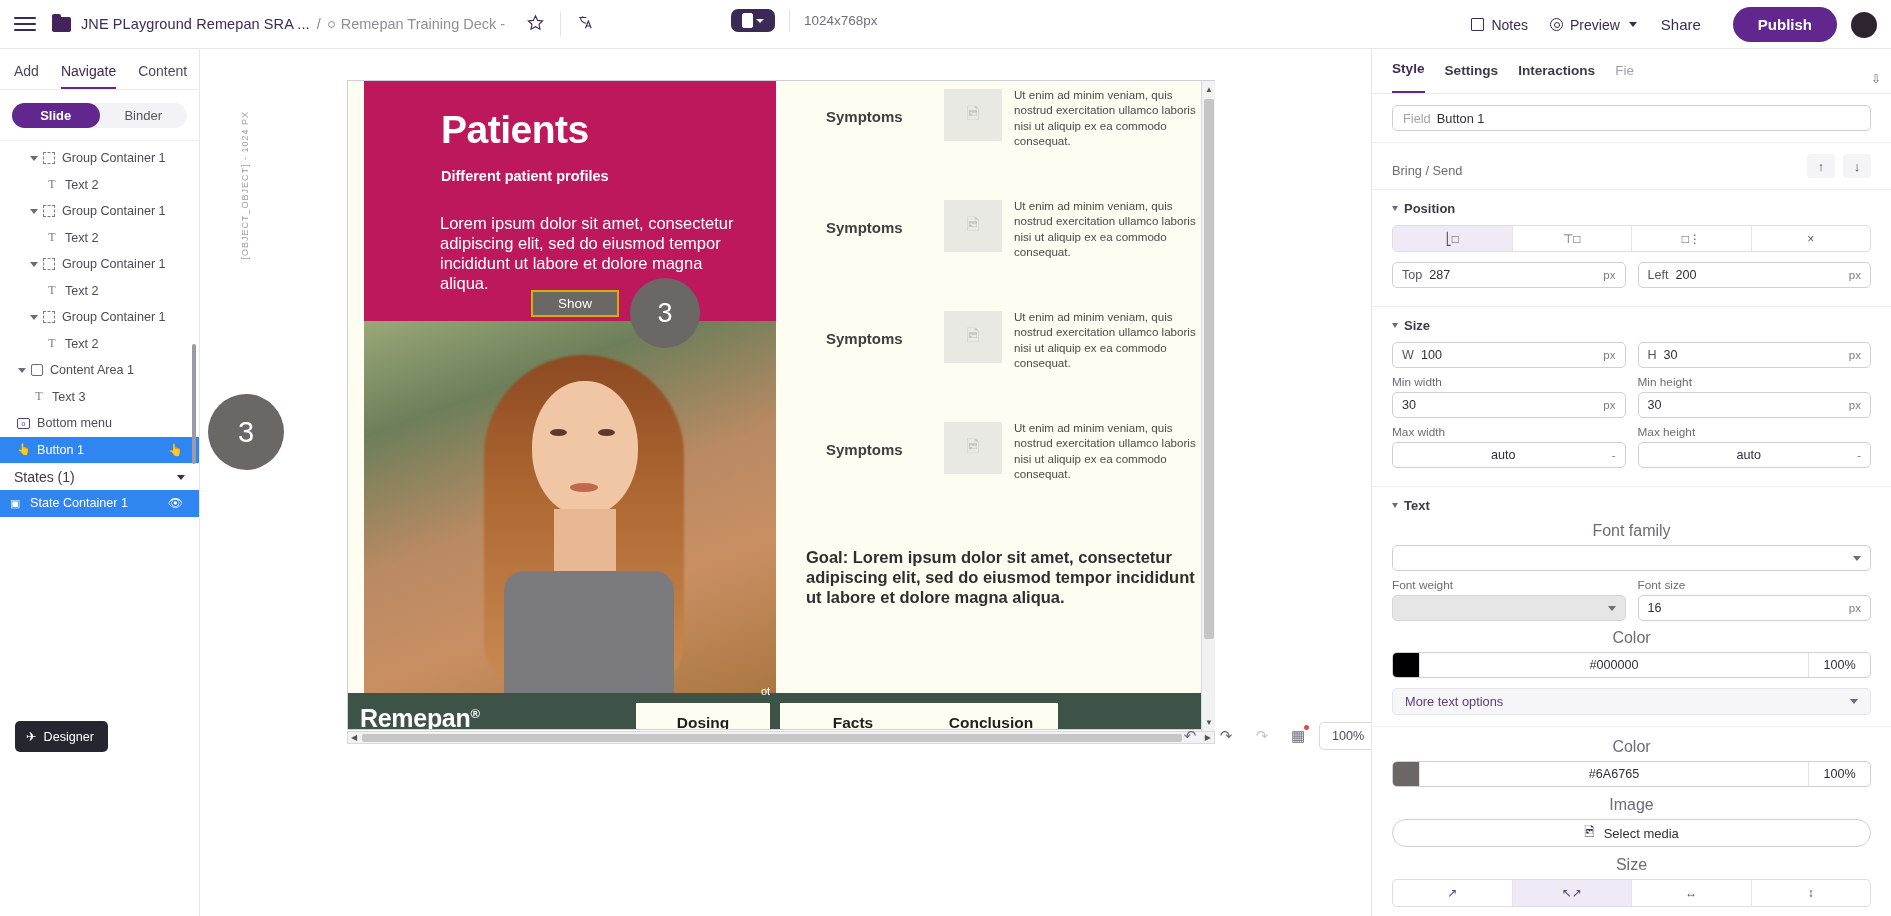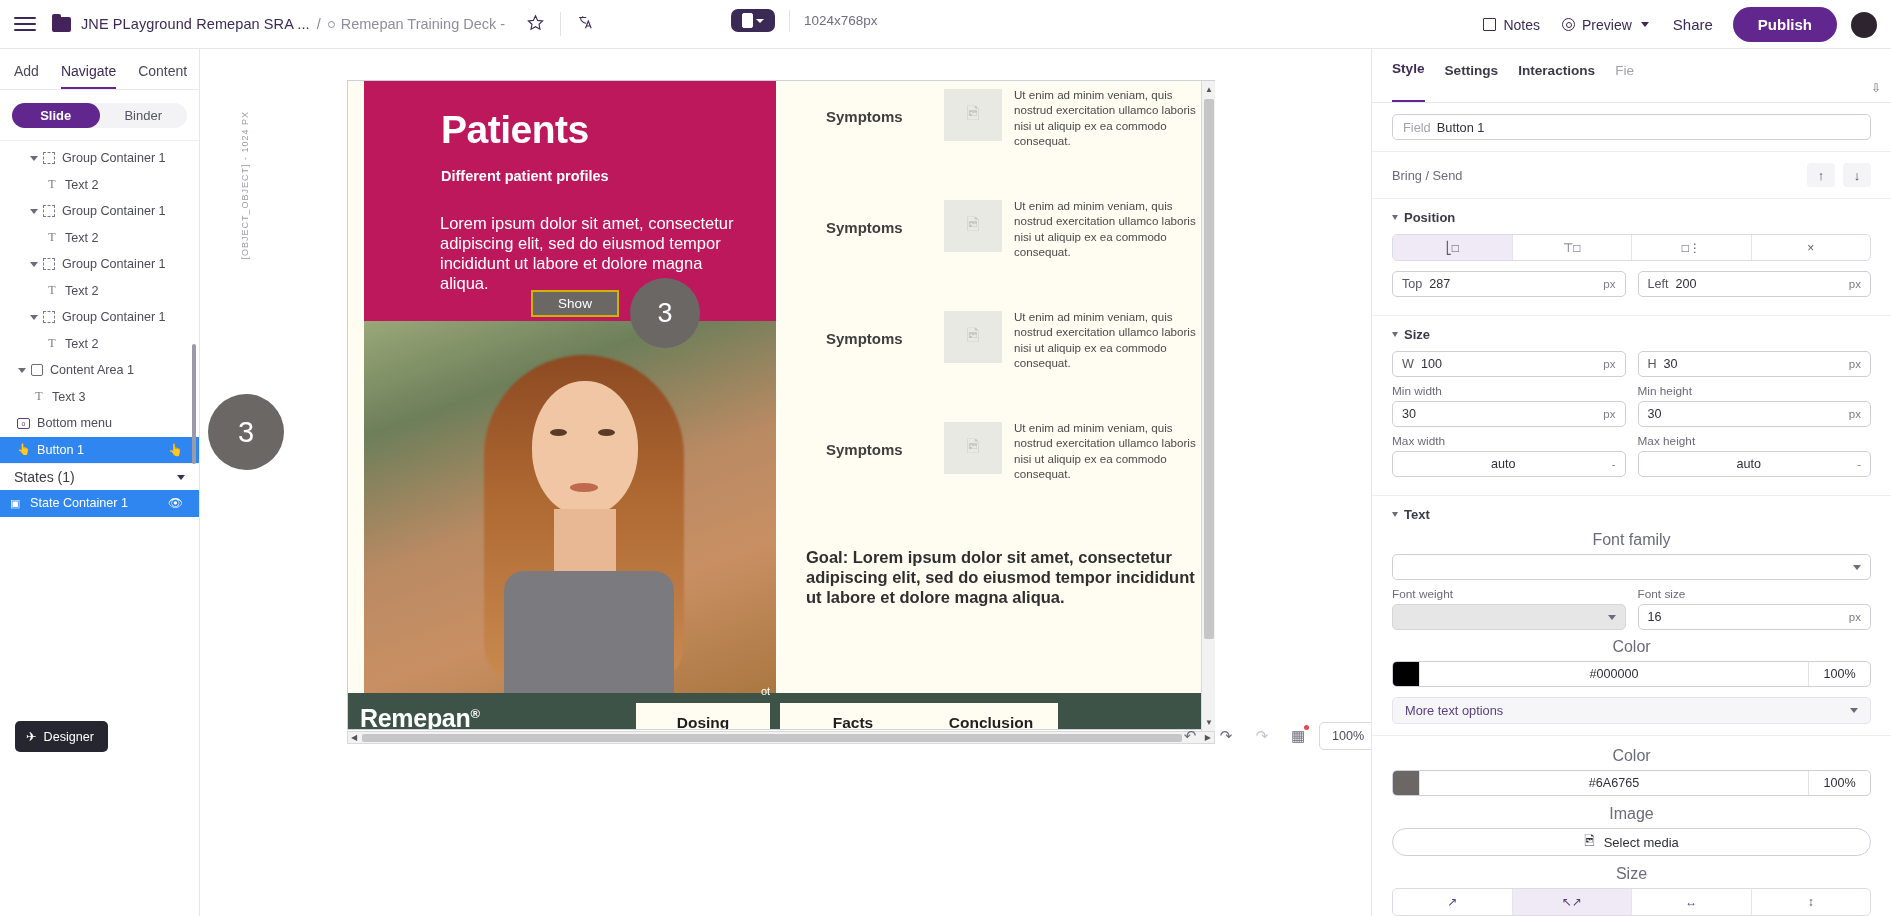--- a/index.html
+++ b/index.html
@@ -43,21 +43,21 @@
   .res-div { width:1px;height:22px;background:#e2e2e9;margin:0 14px;}
   .res-text { font-size:13.5px; color:#6f6f80; }
 
   .tr-group { position:absolute; right:14px; top:0; height:49px; display:flex; align-items:center; gap:0; }
   .notes-btn { display:flex; align-items:center; gap:7px; font-size:14px; color:#3d2a57; cursor:pointer; margin-right:22px;}
   .notes-sq { width:13px;height:13px;border:1.4px solid #3d2a57;border-radius:1px;}
   .preview-btn { display:flex; align-items:center; gap:7px; font-size:14px; color:#3d2a57; cursor:pointer; margin-right:24px;}
   .eye-o { width:13px;height:13px;border:1.4px solid #3d2a57;border-radius:50%; position:relative;}
   .eye-o::after{content:'';position:absolute;left:3.2px;top:3.2px;width:4.2px;height:4.2px;border:1.3px solid #3d2a57;border-radius:50%;}
   .chev-p { width:0;height:0;border-left:4px solid transparent;border-right:4px solid transparent;border-top:5px solid #3d2a57; margin-left:2px;}
-  .share-btn { font-size:15px; color:#3d2a57; cursor:pointer; margin-right:20px; font-weight:500;}
+  .share-btn { font-size:15px; color:#3d2a57; cursor:pointer; margin-right:32px; font-weight:500;}
   .publish-btn {
     background:#61278f; color:#fff; font-size:15px; font-weight:600;
     padding:9px 25px; border-radius:20px; cursor:pointer; margin-right:14px;
   }
   .avatar { width:26px;height:26px;border-radius:50%;background:#2d2430; cursor:pointer; }
 
   
   .leftpanel {
     position:absolute; left:0; top:49px; width:200px; height:867px;
     background:#fff; border-right:1px solid #e6e6ec;
@@ -167,32 +167,32 @@
   .cv-btn.badge { position:relative; }
   .cv-btn.badge::after{content:'';position:absolute;top:4px;right:4px;width:5px;height:5px;background:#e34a4a;border-radius:50%;}
   .zoom-box { background:#fff; border:1px solid #d8d8e0; border-radius:5px; font-size:12.6px; color:#4c4c5a; padding:6px 12px; cursor:pointer;}
 
   
   .rightpanel {
     position:absolute; left:1371px; top:49px; width:520px; height:867px;
     background:#fff; border-left:1px solid #e6e6ec;
   }
   .rp-tabs { display:flex; align-items:flex-end; gap:20px; padding:12px 20px 0 20px; border-bottom:1px solid #e9e9ef; position:relative;}
-  .rp-tab { font-size:13.6px; color:#3b3b48; padding-bottom:24px; cursor:pointer; font-weight:600;}
+  .rp-tab { font-size:13.6px; color:#3b3b48; padding-bottom:15px; cursor:pointer; font-weight:600;}
   .rp-tab.active { color:#3d2a57; border-bottom:2.5px solid #61278f;}
   .rp-tab.dim { color:#a2a2af; font-weight:400;}
   .rp-more { position:absolute; right:10px; bottom:7px; color:#6b6b7a; font-size:12px; cursor:pointer;}
   .rp-sec { padding:11px 20px; border-bottom:1px solid #eeeef3; }
   .field-box {
     border:1px solid #cfcfd8; border-radius:5px; height:26px; display:flex; align-items:center;
     padding:0 10px; font-size:12.8px; gap:6px;
   }
   .field-label { color:#a3a3b0; }
   .field-val { color:#2f2f3a; }
-  .bring-row { display:flex; align-items:center; justify-content:space-between; }
+  .bring-row { display:flex; align-items:flex-end; justify-content:space-between; }
   .bring-lbl { font-size:12.8px; color:#6b6b7a;}
   .arrow-btn { width:28px;height:24px; background:#f4f4f7; border-radius:4px; display:flex;align-items:center;justify-content:center; font-size:13px; color:#4a4a59; cursor:pointer;}
   .sec-head { display:flex; align-items:center; gap:6px; font-size:13px; color:#3b3b48; font-weight:600; margin-bottom:9px;}
   .sec-caret { width:0;height:0;border-left:3.5px solid transparent;border-right:3.5px solid transparent;border-top:5px solid #6b6b7a;}
   .pos-tabs { display:flex; border:1px solid #dcdce4; border-radius:5px; overflow:hidden; height:27px; margin-bottom:10px;}
   .pos-tab { flex:1; display:flex; align-items:center; justify-content:center; font-size:12px; color:#5a5a68; border-right:1px solid #e4e4ea; cursor:pointer;}
   .pos-tab:last-child{border-right:none;}
   .pos-tab.active { background:#efeaf5; }
   .gridrow { display:flex; gap:12px; margin-bottom:7px; }
   .inp {

